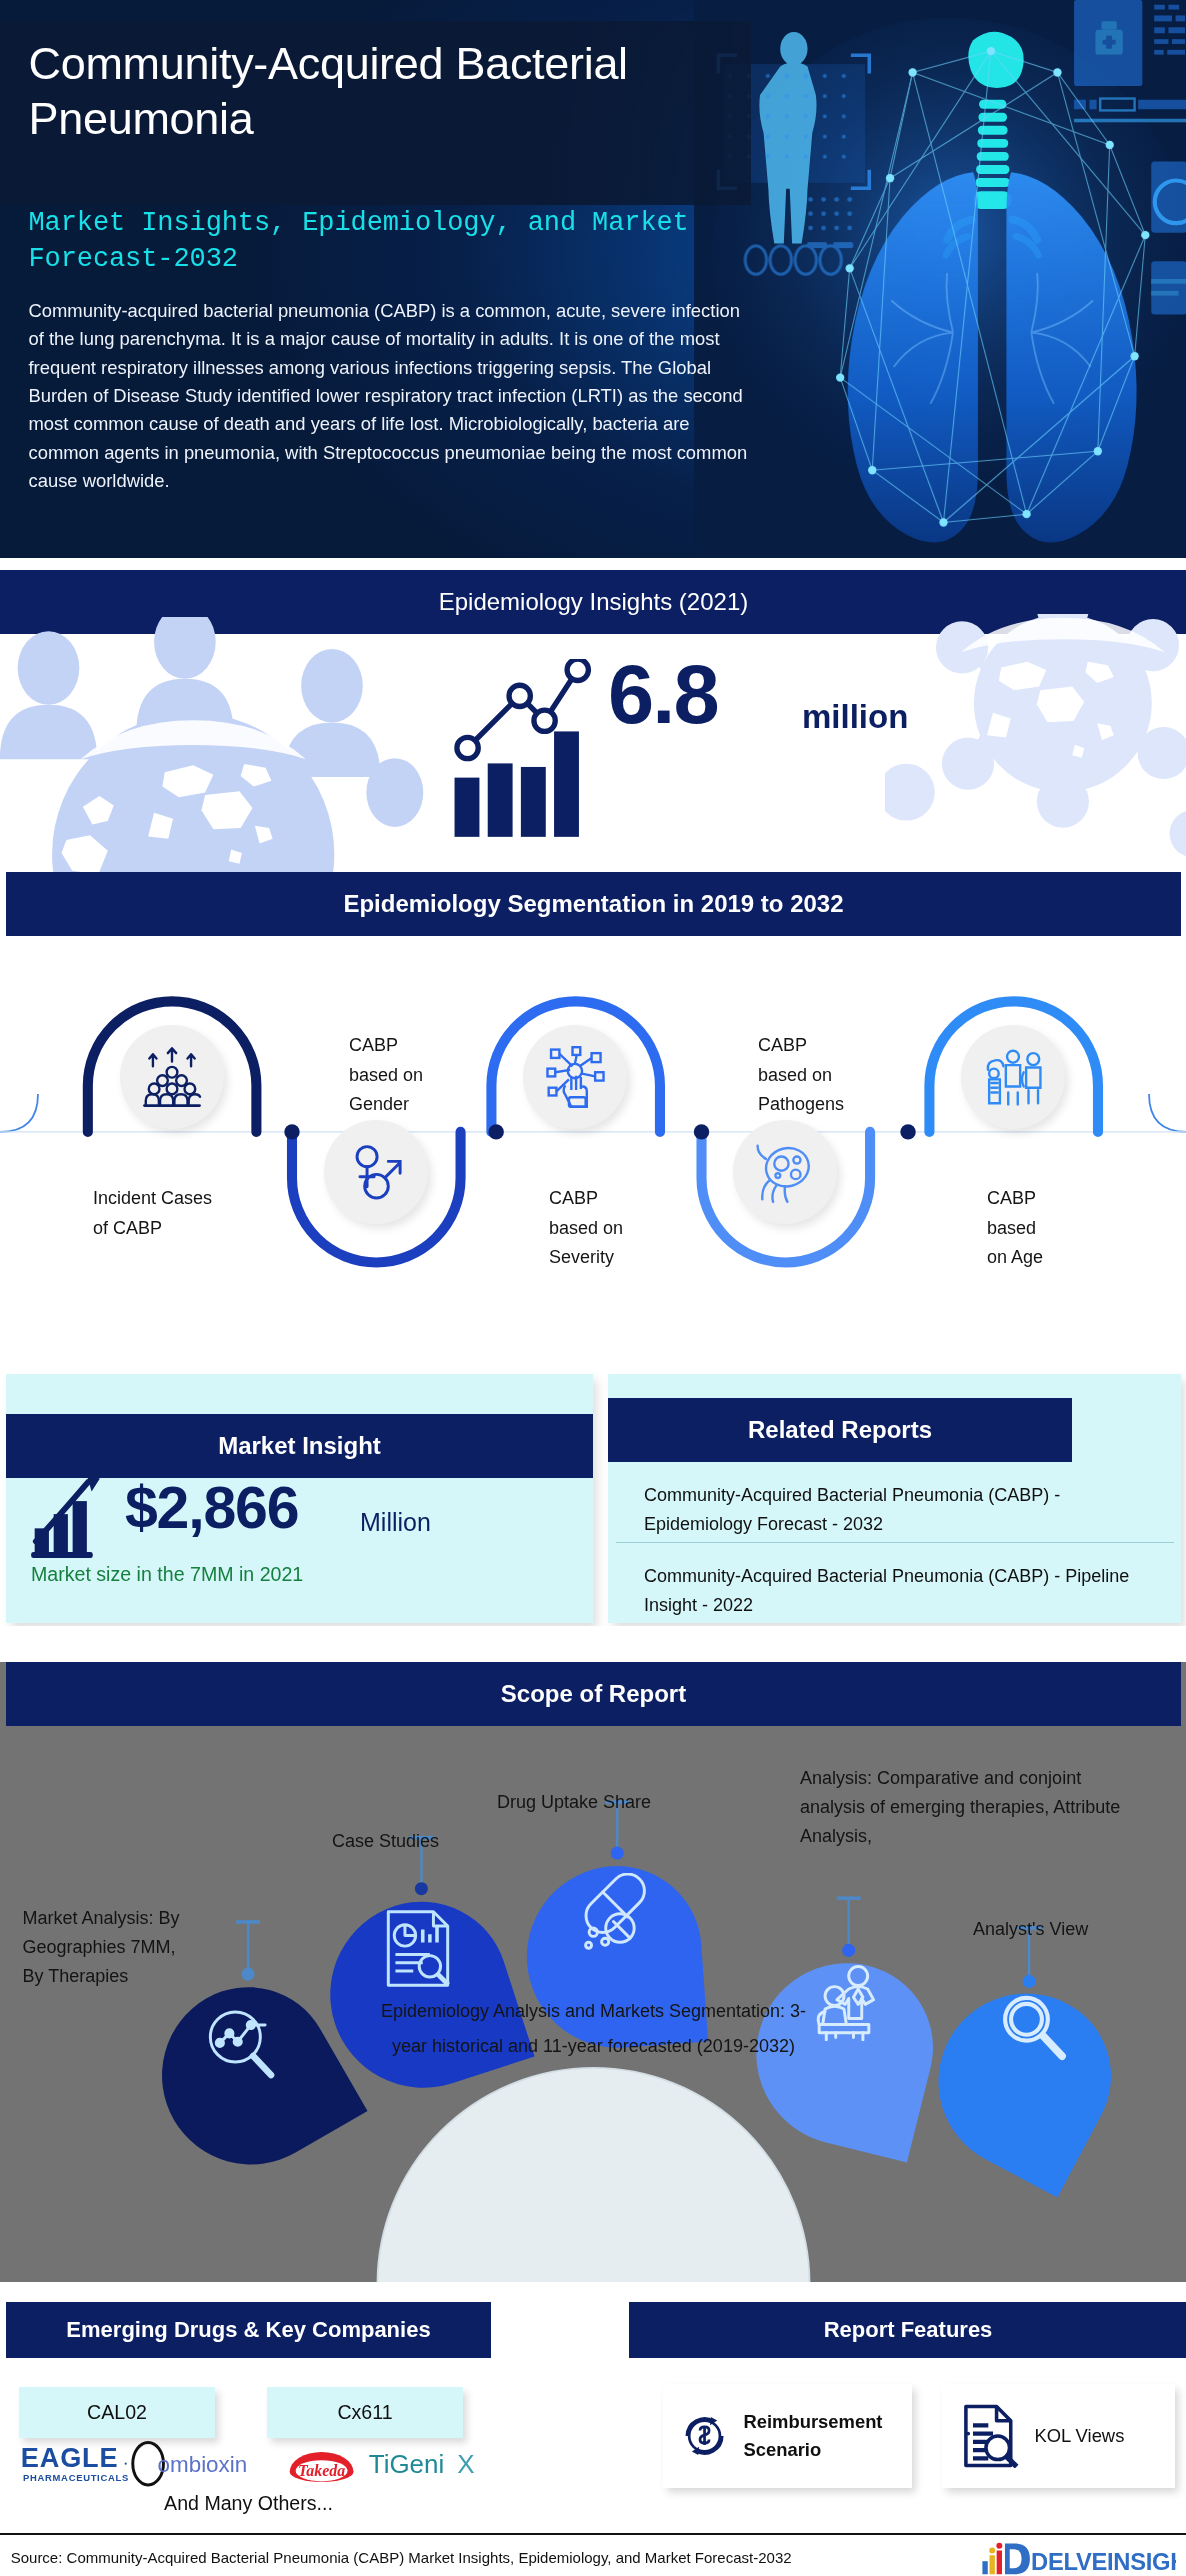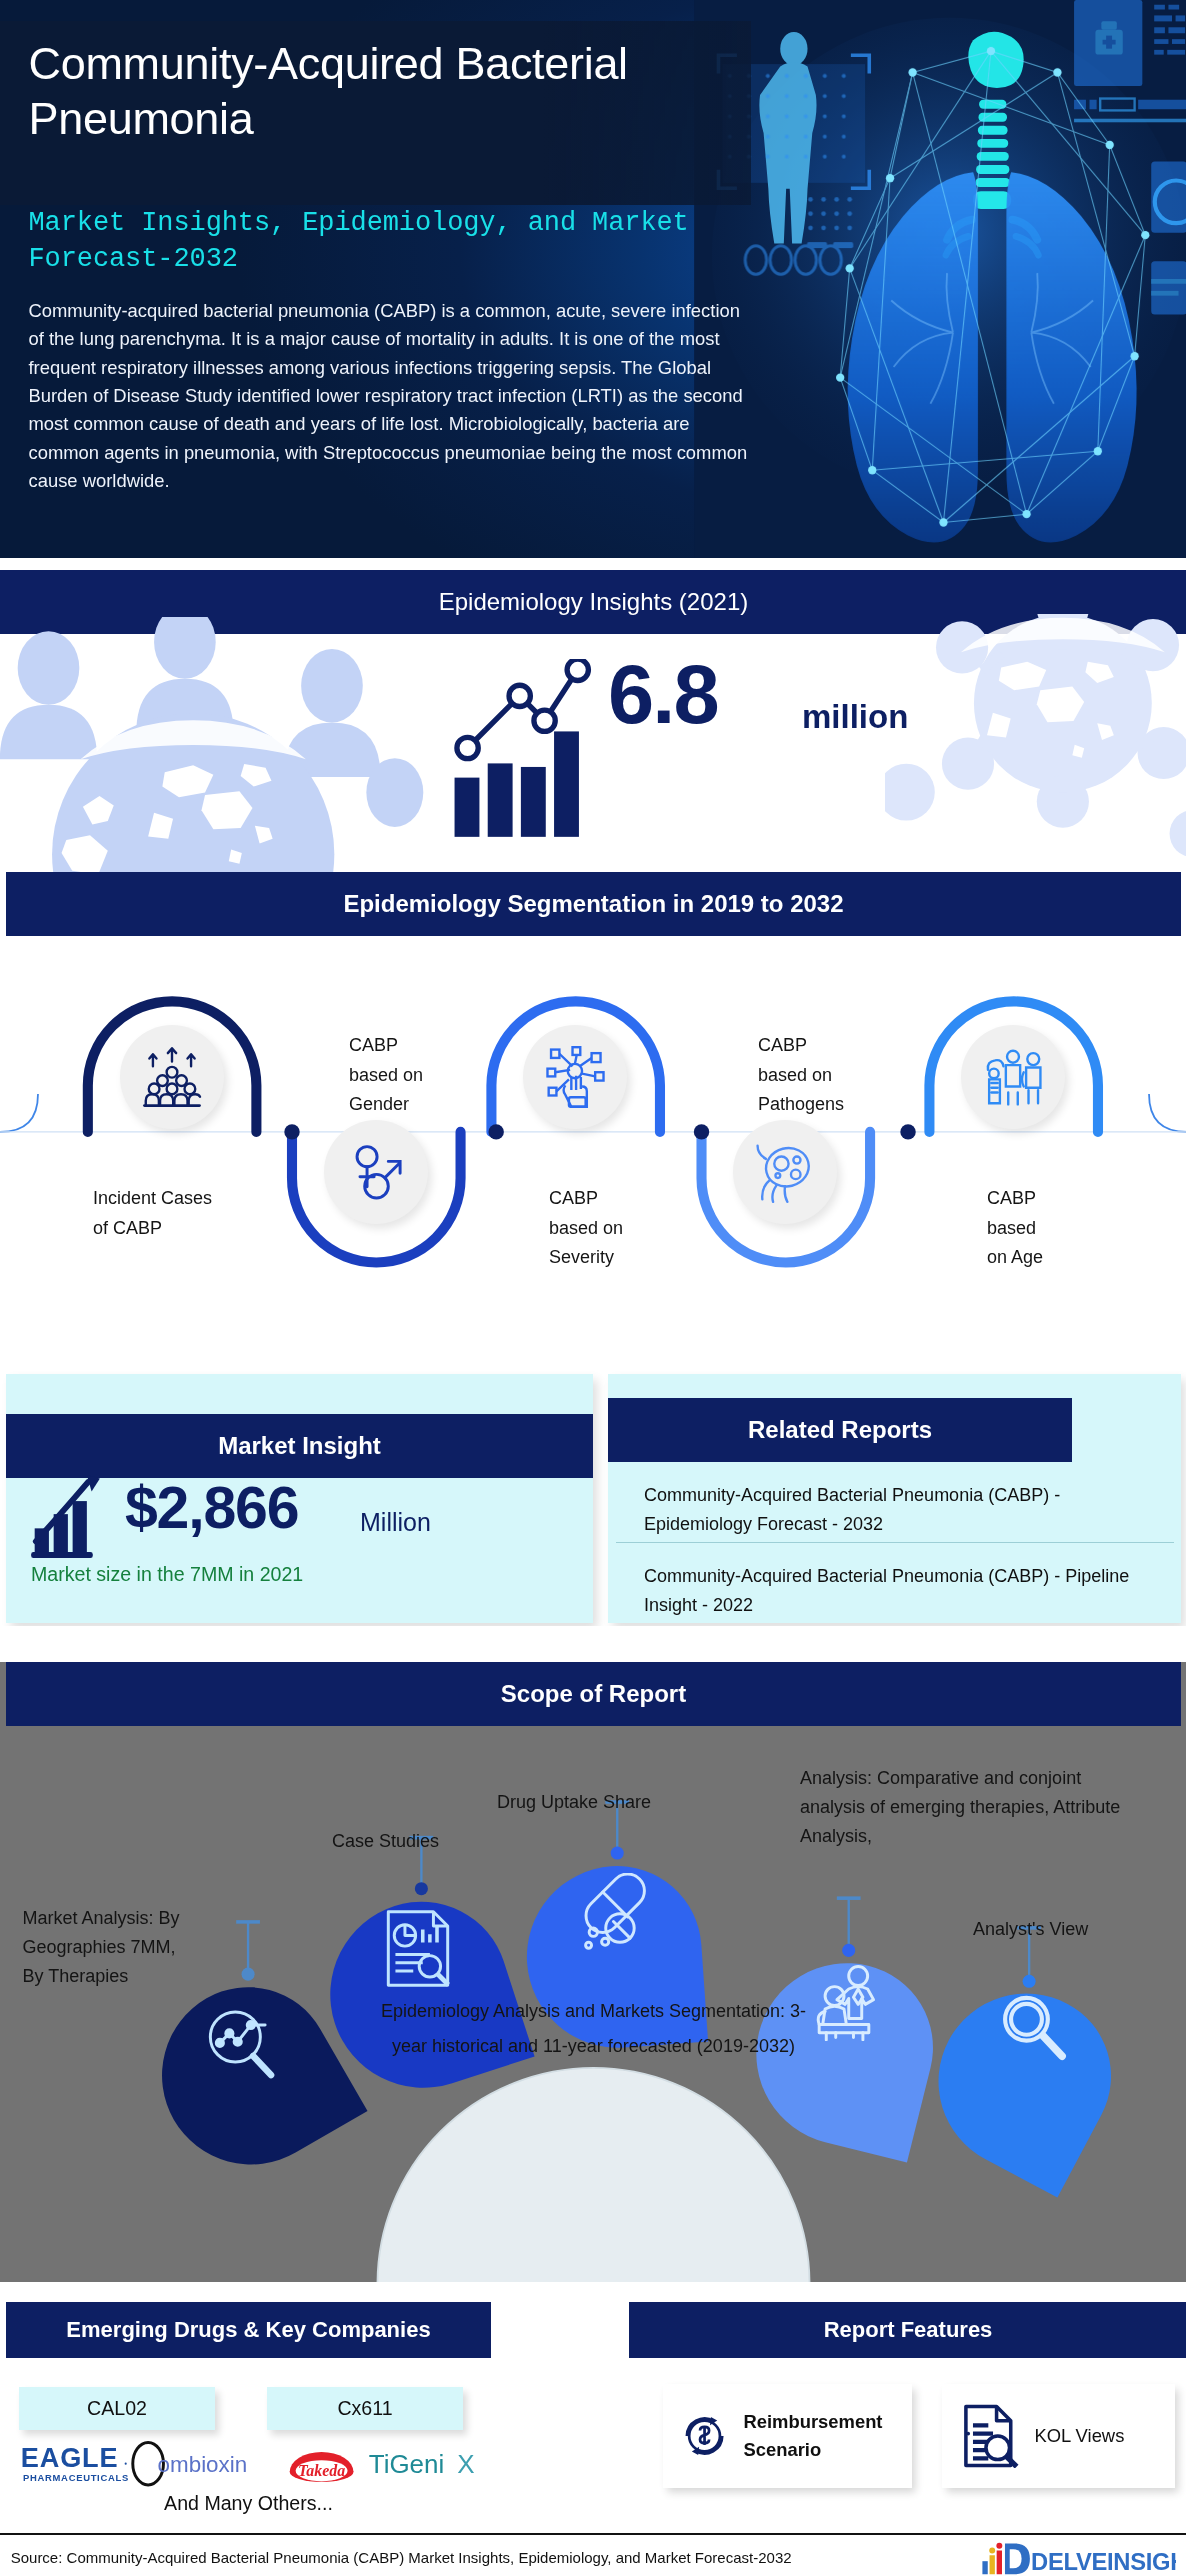--- a/index.html
+++ b/index.html
@@ -93,21 +93,21 @@
     background:#0d1f63; color:#fff; display:flex; align-items:center; justify-content:center;
     font-size:24px; font-weight:700;}
   .scope-lab { position:absolute; font-size:18px; line-height:1.6; color:#141414; }
   .scope-center-text { position:absolute; left:380px; top:1994px; width:427px;
     text-align:center; font-size:18px; line-height:1.95; color:#141414; z-index:9;}
 
   
   .ed-head { position:absolute; left:6px; top:2302px; width:485px; height:56px;
     background:#0d1f63; color:#fff; display:flex; align-items:center; justify-content:center;
     font-size:22px; font-weight:700;}
-  .pill { position:absolute; height:43px; background:#d6f7fa; box-shadow:4.2px 4.7px 7.1px rgba(0,0,0,0.14);
+  .pill { position:absolute; height:51px; background:#d6f7fa; box-shadow:4.2px 4.7px 7.1px rgba(0,0,0,0.14);
     display:flex; align-items:center; justify-content:center; font-size:19.6px; color:#101010;}
   .logo-row { position:absolute; left:12px; top:2433px; width:481px; height:56px;}
   .many { position:absolute; left:6px; top:2492px; width:485px; text-align:center;
     font-size:19.6px; color:#101010;}
 
   .rf-head { position:absolute; left:629px; top:2302px; width:558px; height:56px;
     background:#0d1f63; color:#fff; display:flex; align-items:center; justify-content:center;
     font-size:22px; font-weight:700;}
   .rf-card { position:absolute; top:2384px; height:104px; background:#fff;
     box-shadow:4.2px 5.3px 8.3px rgba(0,0,0,0.16); display:flex; align-items:center; }

